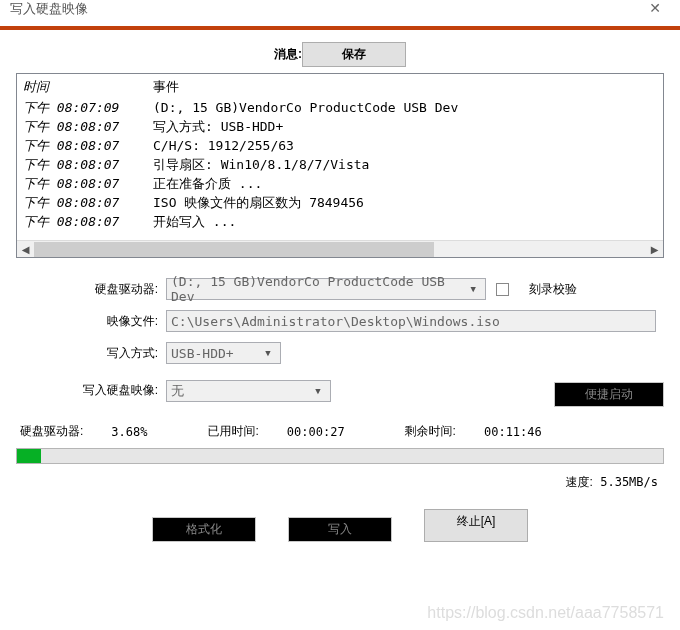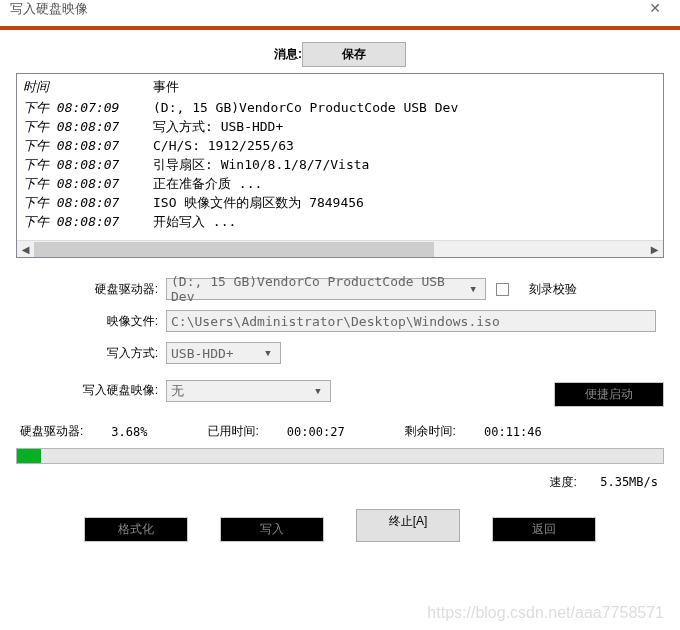--- a/index.html
+++ b/index.html
@@ -153,21 +153,21 @@
     .progress .fill {
       position: absolute; left: 0; top: 0; bottom: 0;
       background: #06b025;
     }
     .speed-row {
       margin-top: 10px;
       text-align: right;
       font-size: 12px;
       padding-right: 6px;
     }
-    .speed-row .val { font-family: "SimSun", monospace; margin-left: 20px; }
+    .speed-row .val { font-family: "SimSun", monospace; margin-left: 4px; }
     .action-row {
       margin-top: 18px;
       display: flex;
       justify-content: center;
       gap: 32px;
     }
     .watermark {
       position: absolute;
       right: 16px;
       bottom: 8px;
@@ -291,18 +291,17 @@
 
   <div class="speed-row">
     <span>速度:</span>
     <span class="val">5.35MB/s</span>
   </div>
 
   <div class="action-row">
     <div class="btn disabled">格式化</div>
     <div class="btn disabled">写入</div>
     <div class="btn">终止[A]</div>
-    <div class="btn disabled">返回</div>
   </div>
 
 </div>
 
 <div class="watermark">https://blog.csdn.net/aaa7758571</div>
 
 </body></html>

